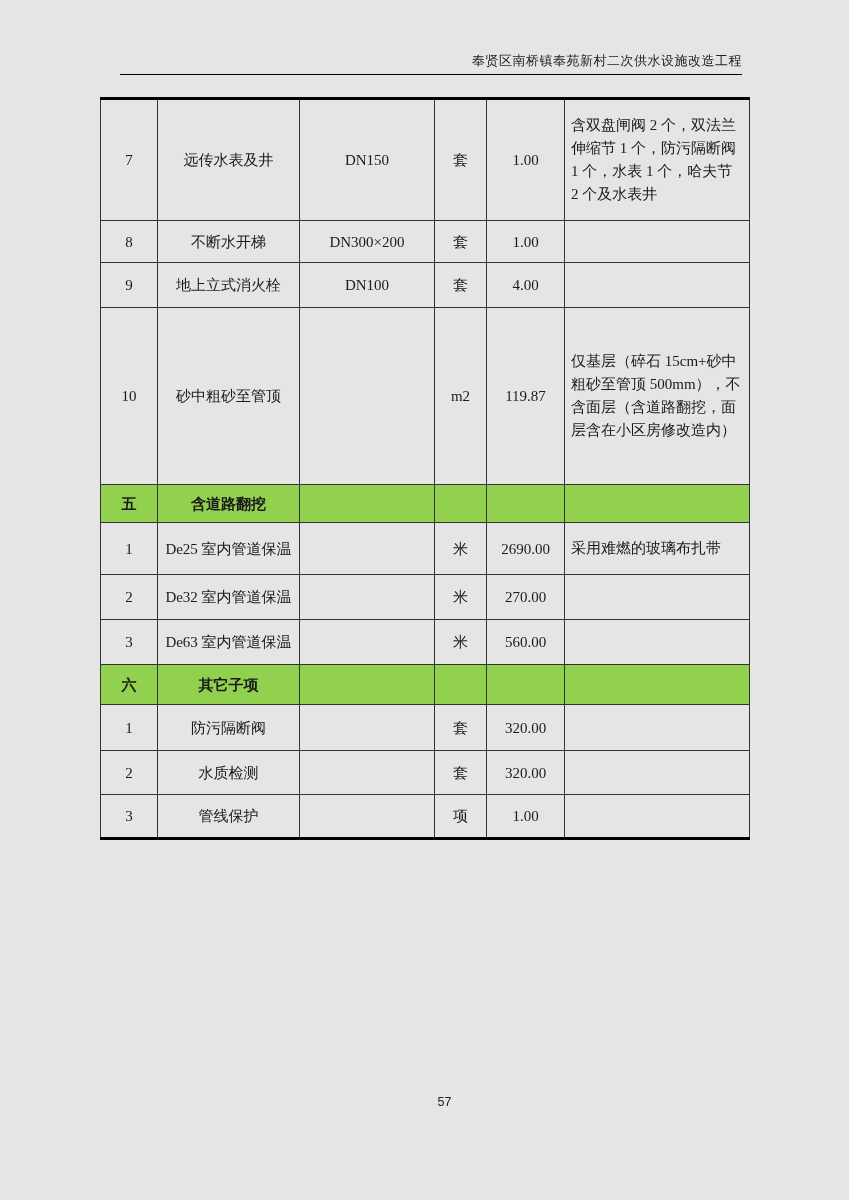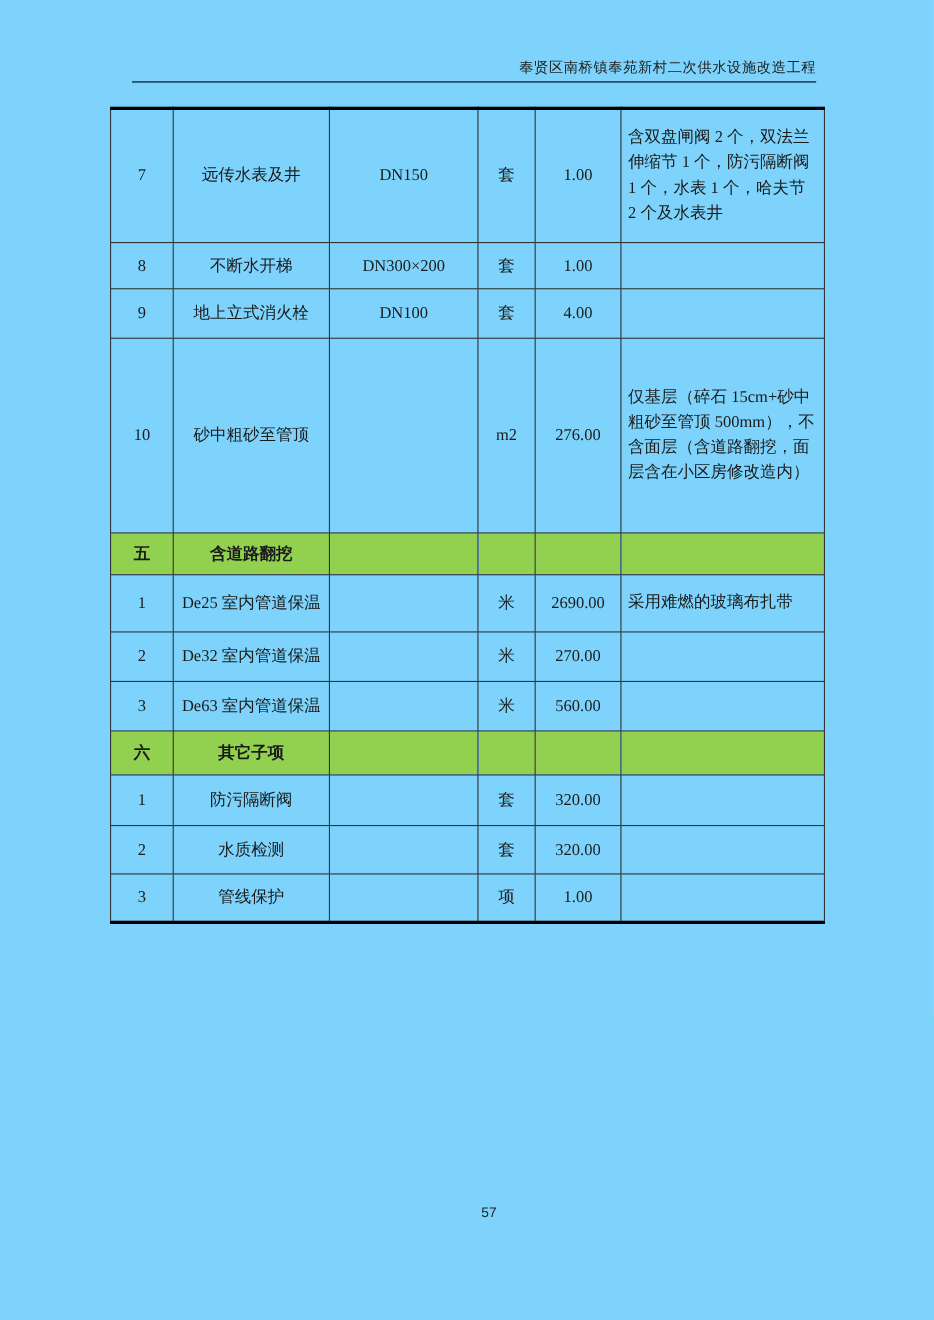--- a/index.html
+++ b/index.html
@@ -6,21 +6,21 @@
     margin: 0;
     padding: 0;
     background: #ffffff;
     font-family: "Liberation Serif", "DejaVu Serif", serif;
     color: #1a1a1a;
   }
   .page {
     position: relative;
     width: 849px;
     height: 1200px;
-    background: #7dd3fc;
+    background: #e5e5e5;
     overflow: hidden;
   }
   .doc-header {
     position: absolute;
     top: 52px;
     left: 120px;
     width: 622px;
     text-align: right;
     font-size: 13px;
     letter-spacing: 0.5px;
@@ -123,21 +123,21 @@
         <td>DN100</td>
         <td>套</td>
         <td>4.00</td>
         <td class="note"></td>
       </tr>
       <tr style="height:177px">
         <td>10</td>
         <td>砂中粗砂至管顶</td>
         <td></td>
         <td>m2</td>
-        <td>276.00</td>
+        <td>119.87</td>
         <td class="note">仅基层（碎石 15cm+砂中粗砂至管顶 500mm），不含面层（含道路翻挖，面层含在小区房修改造内）</td>
       </tr>
       <tr class="section" style="height:38px">
         <td>五</td>
         <td>含道路翻挖</td>
         <td></td>
         <td></td>
         <td></td>
         <td class="note"></td>
       </tr>

